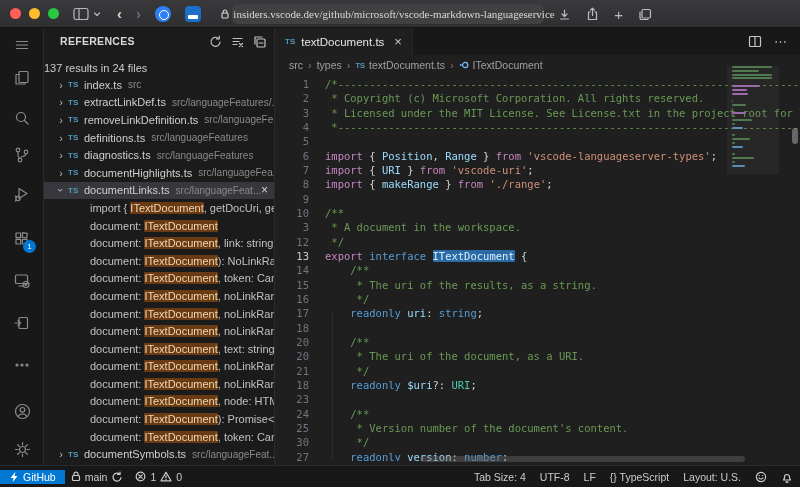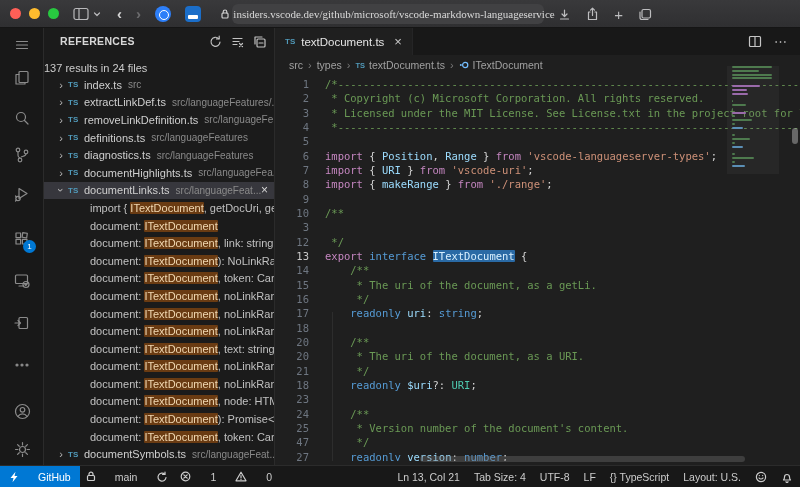--- a/index.html
+++ b/index.html
@@ -84,21 +84,21 @@
   .indent-guide { position:absolute; left:57px; top:237px; width:1px; height:198px; background:#2d2d2d; }
 
   .minimap { position:absolute; left:452px; top:38px; width:52px; height:108px; background:rgba(121,121,121,0.10); }
   .mm-bar { height:2px; margin:0 0 1.8px 5px; border-radius:1px; }
   .vscroll { position:absolute; right:2px; top:100px; width:6px; height:16px; background:rgba(190,190,190,0.45); border-radius:3px; }
   .hscroll { position:absolute; left:145px; bottom:3px; width:325px; height:6px; background:rgba(121,121,121,0.35); border-radius:3px; }
 
   
   .status-bar { position:absolute; left:0; top:465px; width:800px; height:22px; background:#181818; border-top:1px solid #2b2b2b;
     display:flex; align-items:center; font-size:10.5px; color:#cccccc; }
-  .sb-item { display:flex; align-items:center; gap:19px; padding:0 6px; height:22px; }
+  .sb-item { display:flex; align-items:center; gap:4px; padding:0 6px; height:14px; }
   .sb-github { background:#0078d4; color:#ffffff; padding:0 9px; }
   .sb-restricted { background:#4a4e53; color:#ececec; margin-left:7px; }
   .sb-right { margin-left:auto; display:flex; align-items:center; }
   .sb-right .sb-item { padding:0 7px; }
 </style>
 </head>
 <body>
 
 <div class="browser-bar">
   <div class="traffic">
@@ -454,36 +454,37 @@
         <div class="code-line">
           <span class="ln">9</span>
           <span class="lc"></span>
         </div>
         <div class="code-line">
           <span class="ln">10</span>
           <span class="lc"><span class="c">/**</span></span>
         </div>
         <div class="code-line">
           <span class="ln">3</span>
+          <span class="lc"><span class="c"> * A document in the workspace.</span></span>
         </div>
         <div class="code-line">
           <span class="ln">12</span>
           <span class="lc"><span class="c"> */</span></span>
         </div>
         <div class="code-line">
           <span class="ln active">13</span>
           <span class="lc"><span class="k">export</span><span class="p"> </span><span class="b">interface</span><span class="p"> </span><span class="hl">ITextDocument</span><span class="p"> {</span></span>
         </div>
         <div class="code-line">
           <span class="ln">14</span>
           <span class="lc"><span class="p">    </span><span class="c">/**</span></span>
         </div>
         <div class="code-line">
           <span class="ln">15</span>
-          <span class="lc"><span class="c">     * The uri of the document, as a getLi.</span></span>
+          <span class="lc"><span class="c">     * The uri of the results, as a string.</span></span>
         </div>
         <div class="code-line">
           <span class="ln">16</span>
           <span class="lc"><span class="c">     */</span></span>
         </div>
         <div class="code-line">
           <span class="ln">17</span>
           <span class="lc"><span class="p">    </span><span class="b">readonly</span><span class="v"> uri</span><span class="p">: </span><span class="b">string</span><span class="p">;</span></span>
         </div>
         <div class="code-line">
@@ -512,21 +513,21 @@
         </div>
         <div class="code-line">
           <span class="ln">24</span>
           <span class="lc"><span class="p">    </span><span class="c">/**</span></span>
         </div>
         <div class="code-line">
           <span class="ln">25</span>
           <span class="lc"><span class="c">     * Version number of the document's content.</span></span>
         </div>
         <div class="code-line">
-          <span class="ln">47</span>
+          <span class="ln">30</span>
           <span class="lc"><span class="c">     */</span></span>
         </div>
         <div class="code-line">
           <span class="ln">27</span>
           <span class="lc"><span class="p">    </span><span class="b">readonly</span><span class="v"> version</span><span class="p">: </span><span class="b">number</span><span class="p">;</span></span>
         </div>
       </div>
 
     <div class="minimap">
         <div class="mm-bar" style="width: 40px; background: rgb(78, 122, 78);"></div>
@@ -586,21 +587,20 @@
         <path d="M3.8 3.8l3.4 3.4M7.2 3.8L3.8 7.2"></path>
       </svg>
     <span>1</span>
     <svg width="12" height="11" viewBox="0 0 12 11">
         <path d="M6 1.2L11 9.8H1z"></path>
         <path d="M6 4.5v2.3M6 8.3v.2"></path>
       </svg>
     <span>0</span>
   </div>
   <div class="sb-right">
-    <span class="sb-item">Ln 13, Col 21</span>
     <span class="sb-item">Tab Size: 4</span>
     <span class="sb-item">UTF-8</span>
     <span class="sb-item">LF</span>
     <span class="sb-item">{} TypeScript</span>
     <span class="sb-item">Layout: U.S.</span>
     <span class="sb-item">
       <svg width="12" height="12" viewBox="0 0 12 12">
           <circle cx="6" cy="6" r="4.6"></circle>
           <path d="M4 7a2.5 2.5 0 0 0 4 0M4.3 4.6h.1M7.6 4.6h.1"></path>
         </svg>

